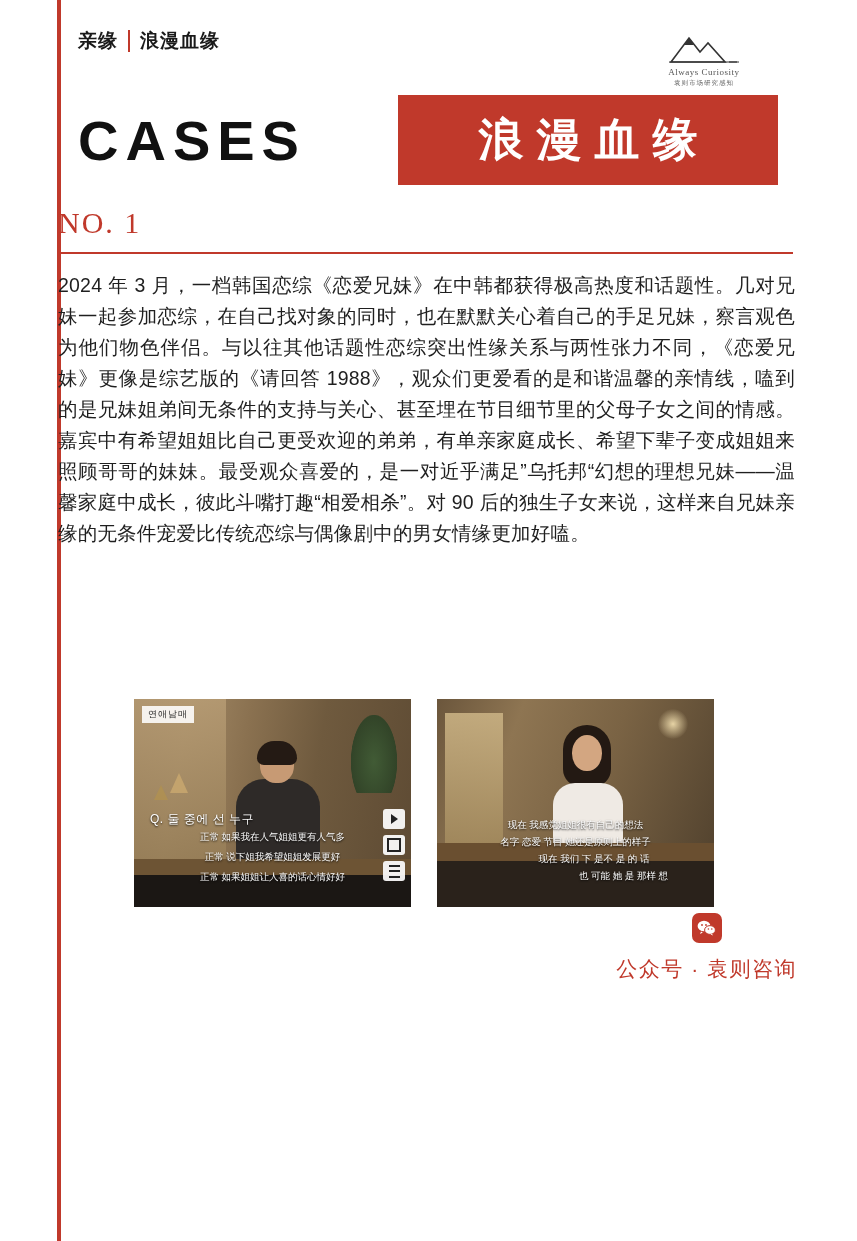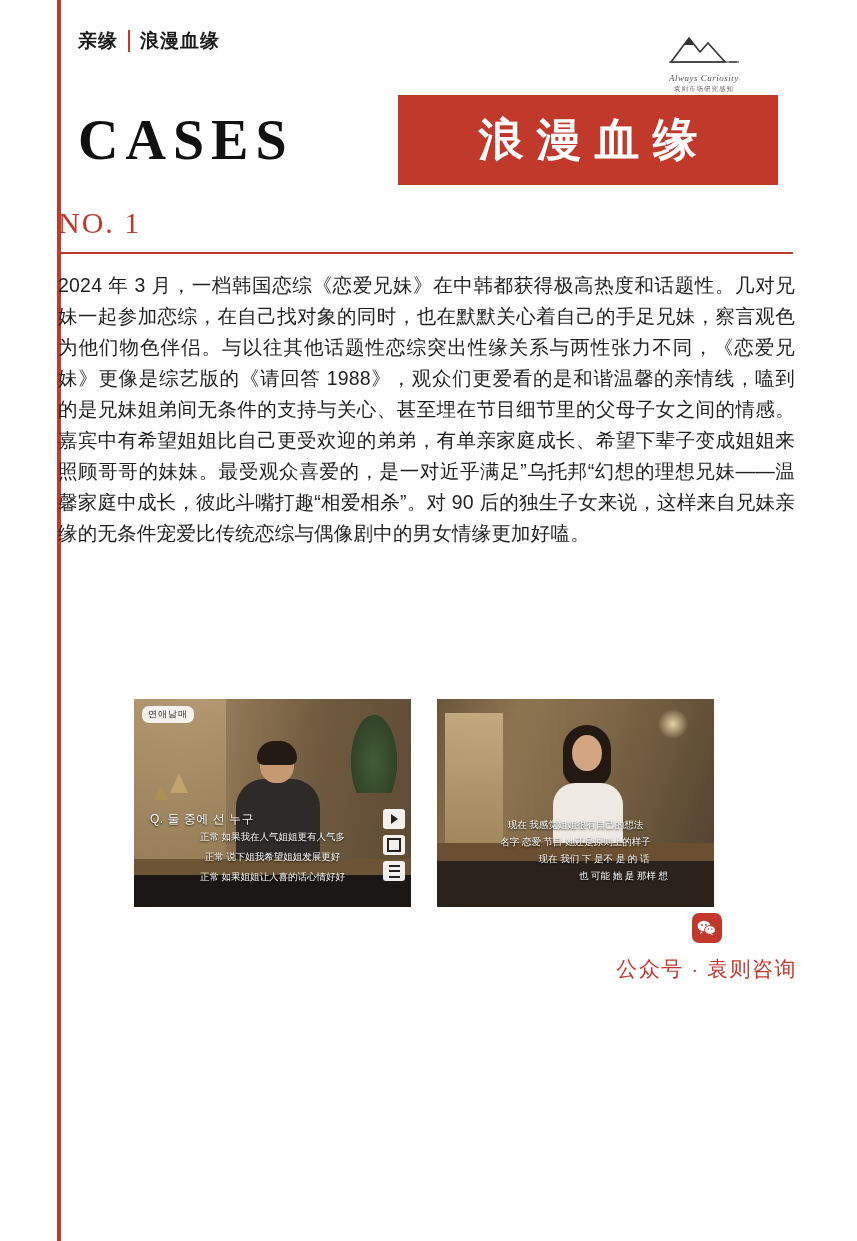--- a/index.html
+++ b/index.html
@@ -61,24 +61,23 @@
   .logo {
     position: absolute;
     right: 98px;
     top: 32px;
     width: 110px;
     text-align: center;
   }
   .logo svg { display: block; margin: 0 auto; }
   .logo .logo-script {
     font-family: "Liberation Serif", serif;
-    font-style: italic;
     font-size: 9px;
     color: #555;
-    margin-top: 7px;
+    margin-top: 1px;
     letter-spacing: .5px;
   }
   .logo .logo-sub {
     font-size: 6.5px;
     color: #666;
     letter-spacing: 1px;
     margin-top: 2px;
   }
   
   .title-band {
@@ -87,21 +86,21 @@
     top: 95px;
     width: 700px;
     height: 90px;
     display: flex;
     align-items: stretch;
   }
   .title-en {
     width: 320px;
     display: flex;
     align-items: center;
-    font-family: Liberation Serif, serif;
+    font-family: Liberation Sans, sans-serif;
     font-weight: bold;
     font-size: 56px;
     letter-spacing: 7px;
     color: #111;
   }
   .title-cn {
     flex: 1;
     background: #c0392b;
     color: #ffffff;
     display: flex;
@@ -221,21 +220,21 @@
   .shot-a .darkbar {
     position: absolute; left: 0; bottom: 0; width: 277px; height: 32px;
     background: #1b1714;
   }
   .shot-badge {
     position: absolute; left: 8px; top: 7px;
     background: rgba(255,255,255,.88);
     color: #222;
     font-size: 9px;
     padding: 2px 6px;
-    border-radius: 7px;
+    border-radius: 0;
     letter-spacing: 1px;
   }
   .kor-line {
     position: absolute; left: 16px; top: 112px;
     color: #fff; font-size: 12px;
     text-shadow: 0 1px 2px rgba(0,0,0,.85);
     letter-spacing: .5px;
     text-align: center;
   }
   .sub-line {

